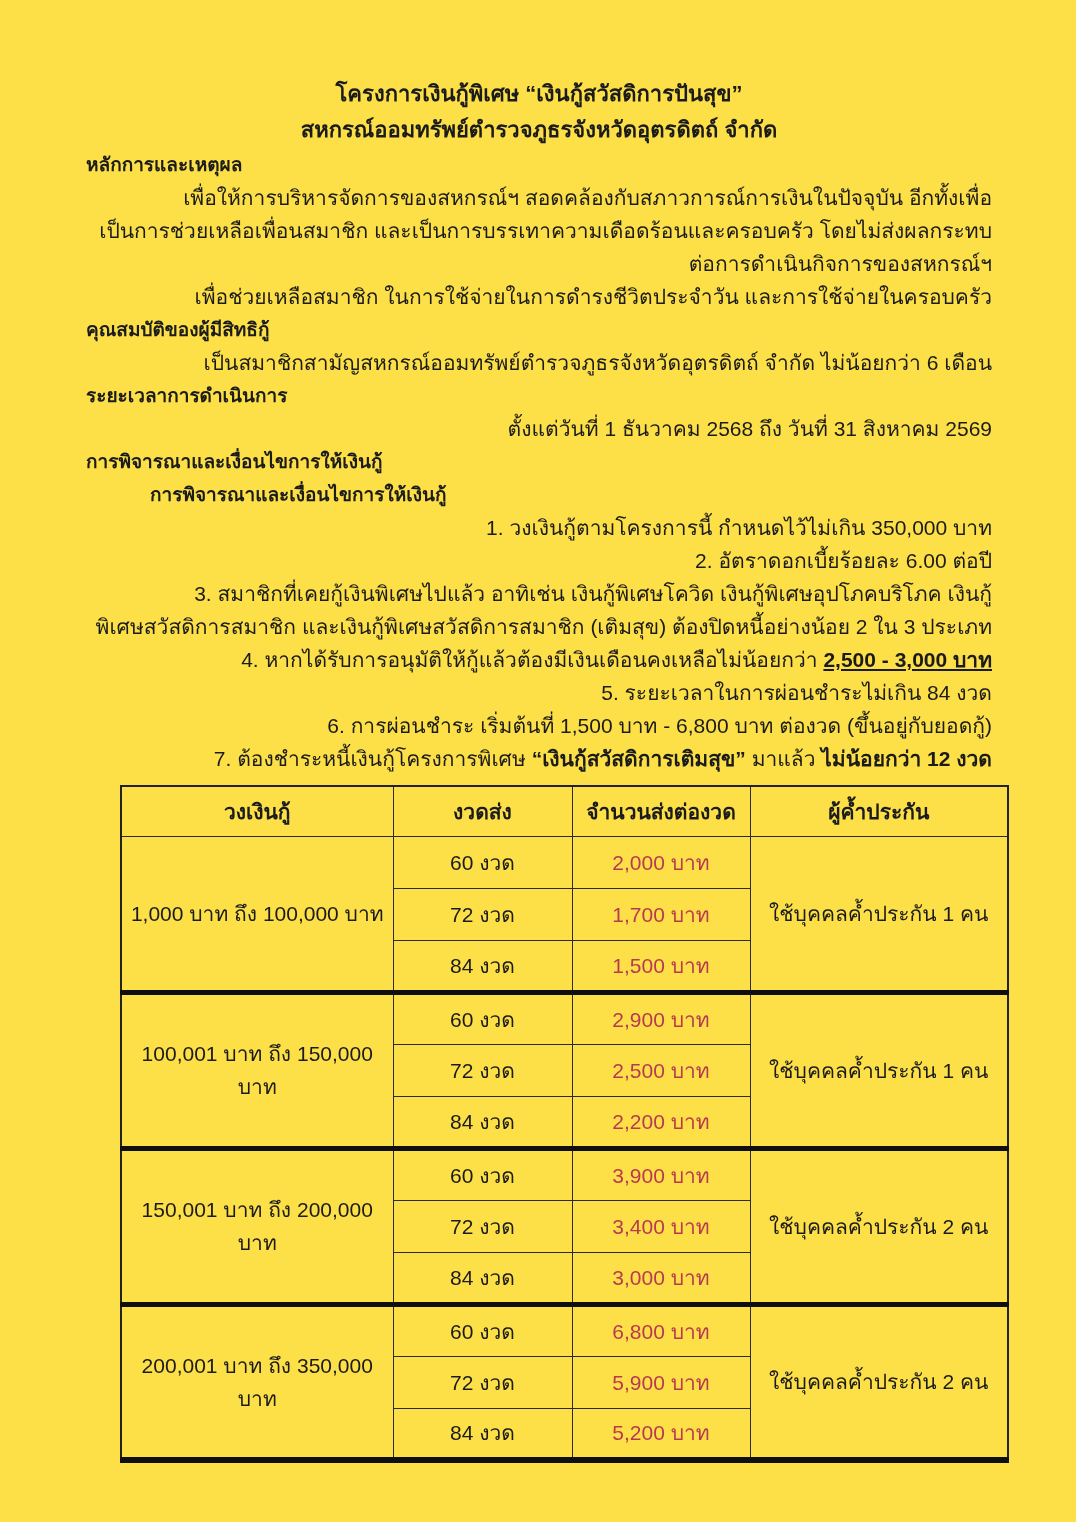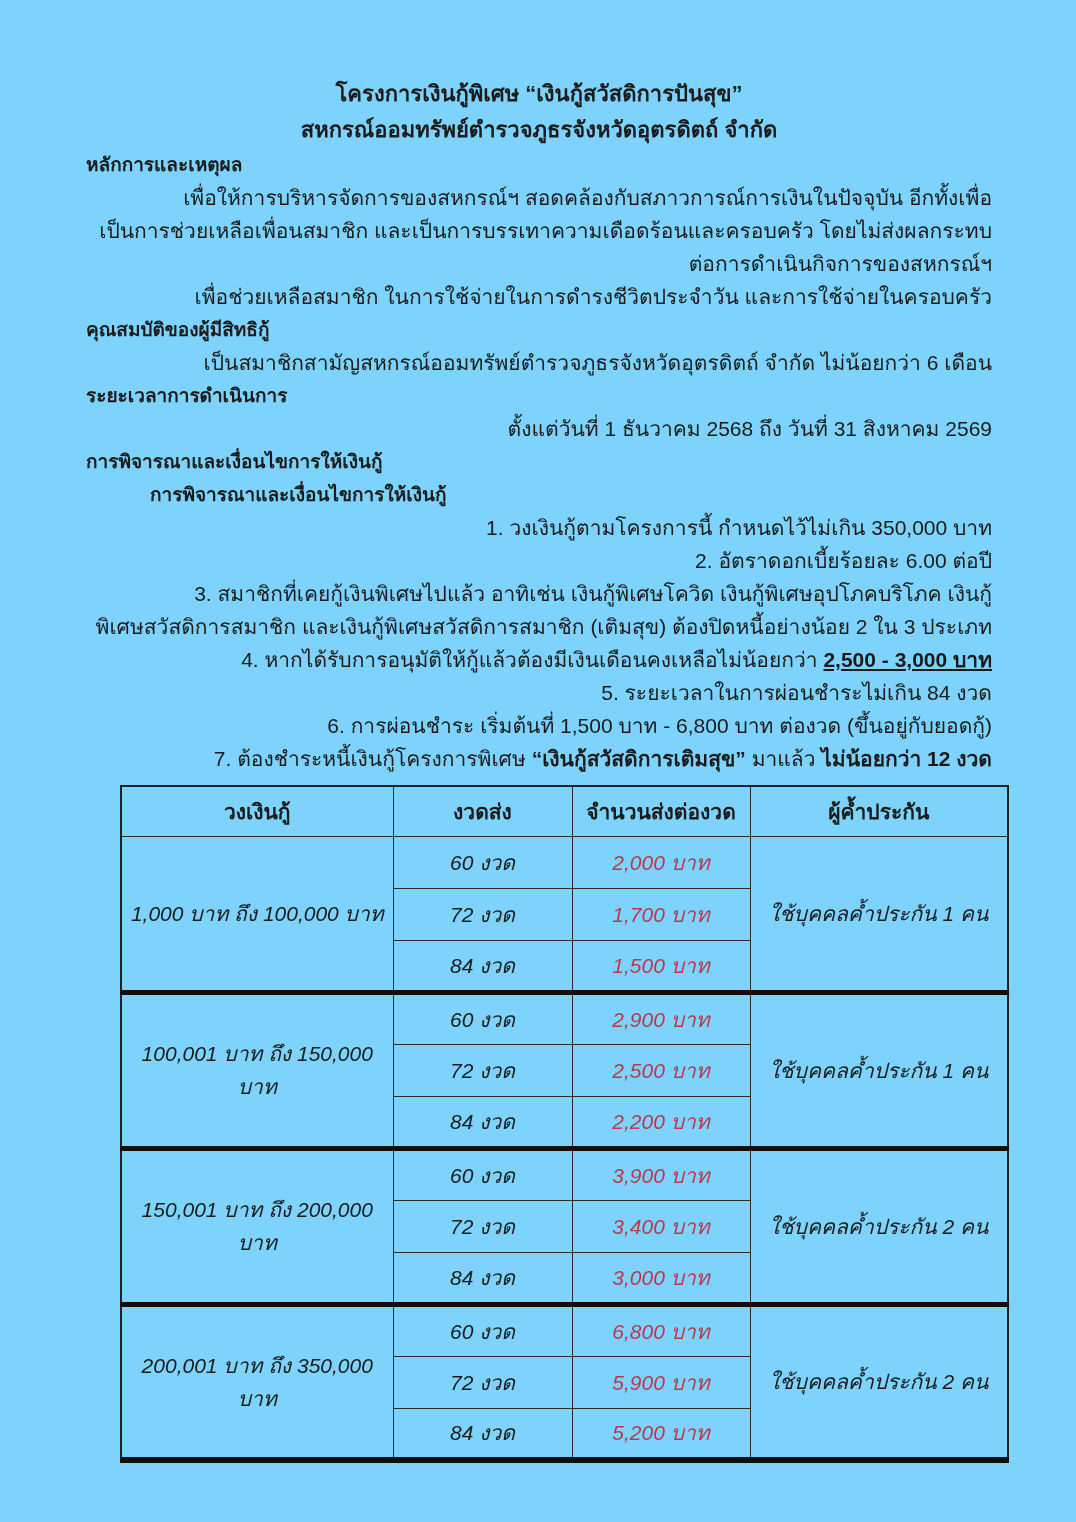--- a/index.html
+++ b/index.html
@@ -1,21 +1,21 @@
 <!DOCTYPE html>
 <html style="--amount-color: #b93a50;"><head>
 <meta charset="utf-8">
 <style>
   html, body { margin: 0; padding: 0; background: #ffffff; }
   .page {
     position: relative;
     width: 1076px;
     height: 1522px;
     box-sizing: border-box;
-    background: #7dd3fc;
+    background: #fde047;
     color: #1b1b1b;
     font-family: "Liberation Sans", "DejaVu Sans", sans-serif;
     padding: 76px 84px 0 86px;
     overflow: hidden;
   }
   .title-block { text-align: center; }
   .title, .subtitle {
     margin: 0;
     font-size: 22px;
     font-weight: bold;
@@ -54,21 +54,21 @@
     border: 1.5px solid #2b2b2b;
     text-align: center;
     vertical-align: middle;
     padding: 4px 4px;
     box-sizing: border-box;
   }
   .loan-table thead th {
     height: 50px;
     font-weight: bold;
   }
-  .loan-table tbody td { height: 52px; font-style: italic; }
+  .loan-table tbody td { height: 52px; }
   .col-range { width: 272px; }
   .col-period { width: 179px; }
   .col-amount { width: 178px; }
   .col-guarantor { width: 258px; }
   .amount-cell { color: var(--amount-color, #b93a50); }
   tr.group-start td { border-top: 5px solid #0f0f0f; }
 </style>
 </head>
 <body>
 

